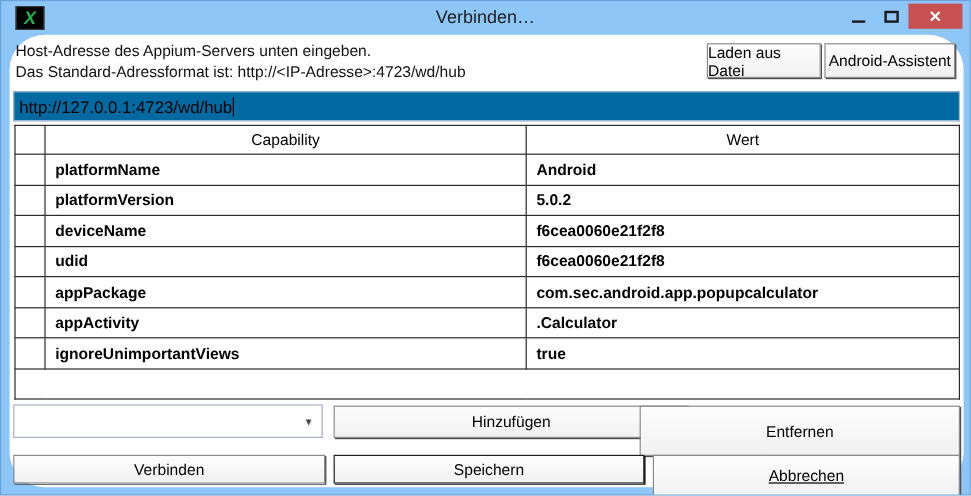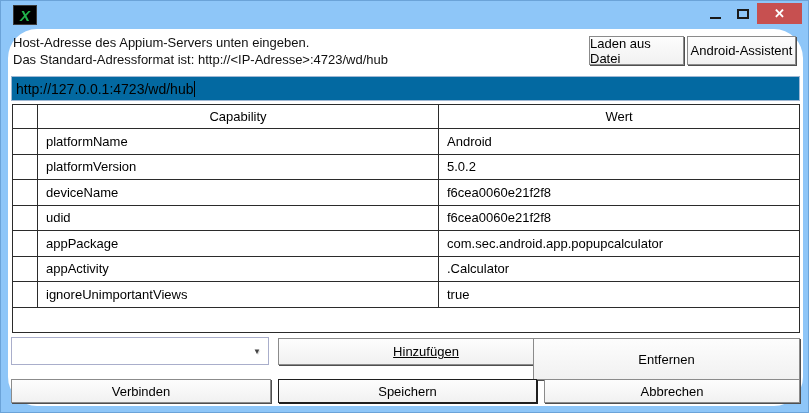--- a/index.html
+++ b/index.html
@@ -45,50 +45,51 @@
   }
   .caret{display:inline-block;width:1px;height:16px;background:#000;margin-left:1px;}
   
   .cap-table-wrap{position:absolute;left:4px;top:75px;width:788px;height:229px;}
   table.cap{
     border-collapse:collapse;table-layout:fixed;width:100%;height:100%;
     background:#fff;font-size:13px;color:#000;border:1px solid #2b2b2b;
   }
   table.cap col.c-hdr{width:25px;}
   table.cap col.c-cap{width:401px;}
-  table.cap th,table.cap td{border:1px solid #2b2b2b;padding:0 8px;overflow:hidden;white-space:nowrap;}
+  table.cap th,table.cap td{border:1px solid #2b2b2b;padding:0 8px;overflow:hidden;white-space:nowrap;font-weight:bold;}
   table.cap thead tr{height:24px;}
   table.cap th{font-weight:normal;text-align:center;padding:0;}
   table.cap tbody tr{height:25px;}
   table.cap td.rowhdr{padding:0;}
   tr.filler{height:auto;}
   tr.filler td{border:none;}
   
   .combo{
     position:absolute;left:3px;top:308px;width:258px;height:28px;
     background:#fff;border:1px solid #a9aecb;
     display:flex;align-items:center;justify-content:flex-end;
   }
   .combo-arrow{color:#444;font-size:8px;margin-right:7px;text-shadow:1px 1px 0 #ddd;}
-  .btn-add{left:270px;top:309px;width:296px;height:27px;text-decoration:underline;}
+  .btn-add{left:270px;top:309px;width:296px;height:27px;}
   .btn-remove{left:525px;top:309px;width:267px;height:42px;}
   
   .btn-connect{left:3px;top:350px;width:260px;height:24px;}
   .btn-save{left:270px;top:350px;width:259px;height:24px;border-color:#1f1f1f;box-shadow:1px 1px 0 #1f1f1f;}
-  .btn-cancel{left:536px;top:350px;width:256px;height:24px;}
+  .btn-cancel{left:536px;top:350px;width:256px;height:35px;text-decoration:underline;}
 </style>
 </head>
 <body>
 
 <div class="window">
 
   <div class="titlebar">
     <div class="app-icon">
       <span>X</span>
     </div>
+    <div class="title">Verbinden…</div>
     <div class="win-btn btn-min">
       <span class="min-glyph"></span>
     </div>
     <div class="win-btn btn-max">
       <span class="max-glyph"></span>
     </div>
     <div class="win-btn btn-close">
       <span>✕</span>
     </div>
   </div>

